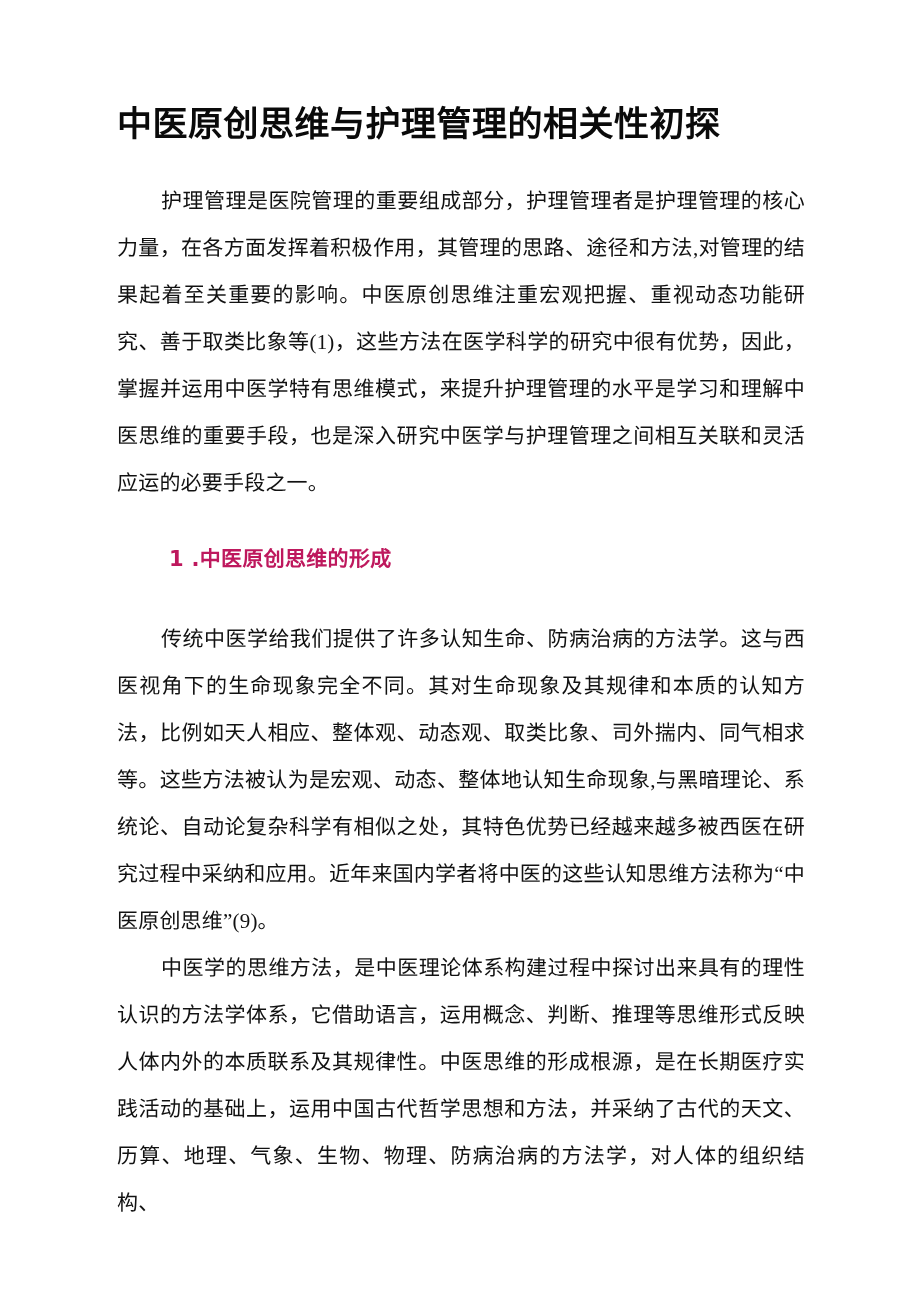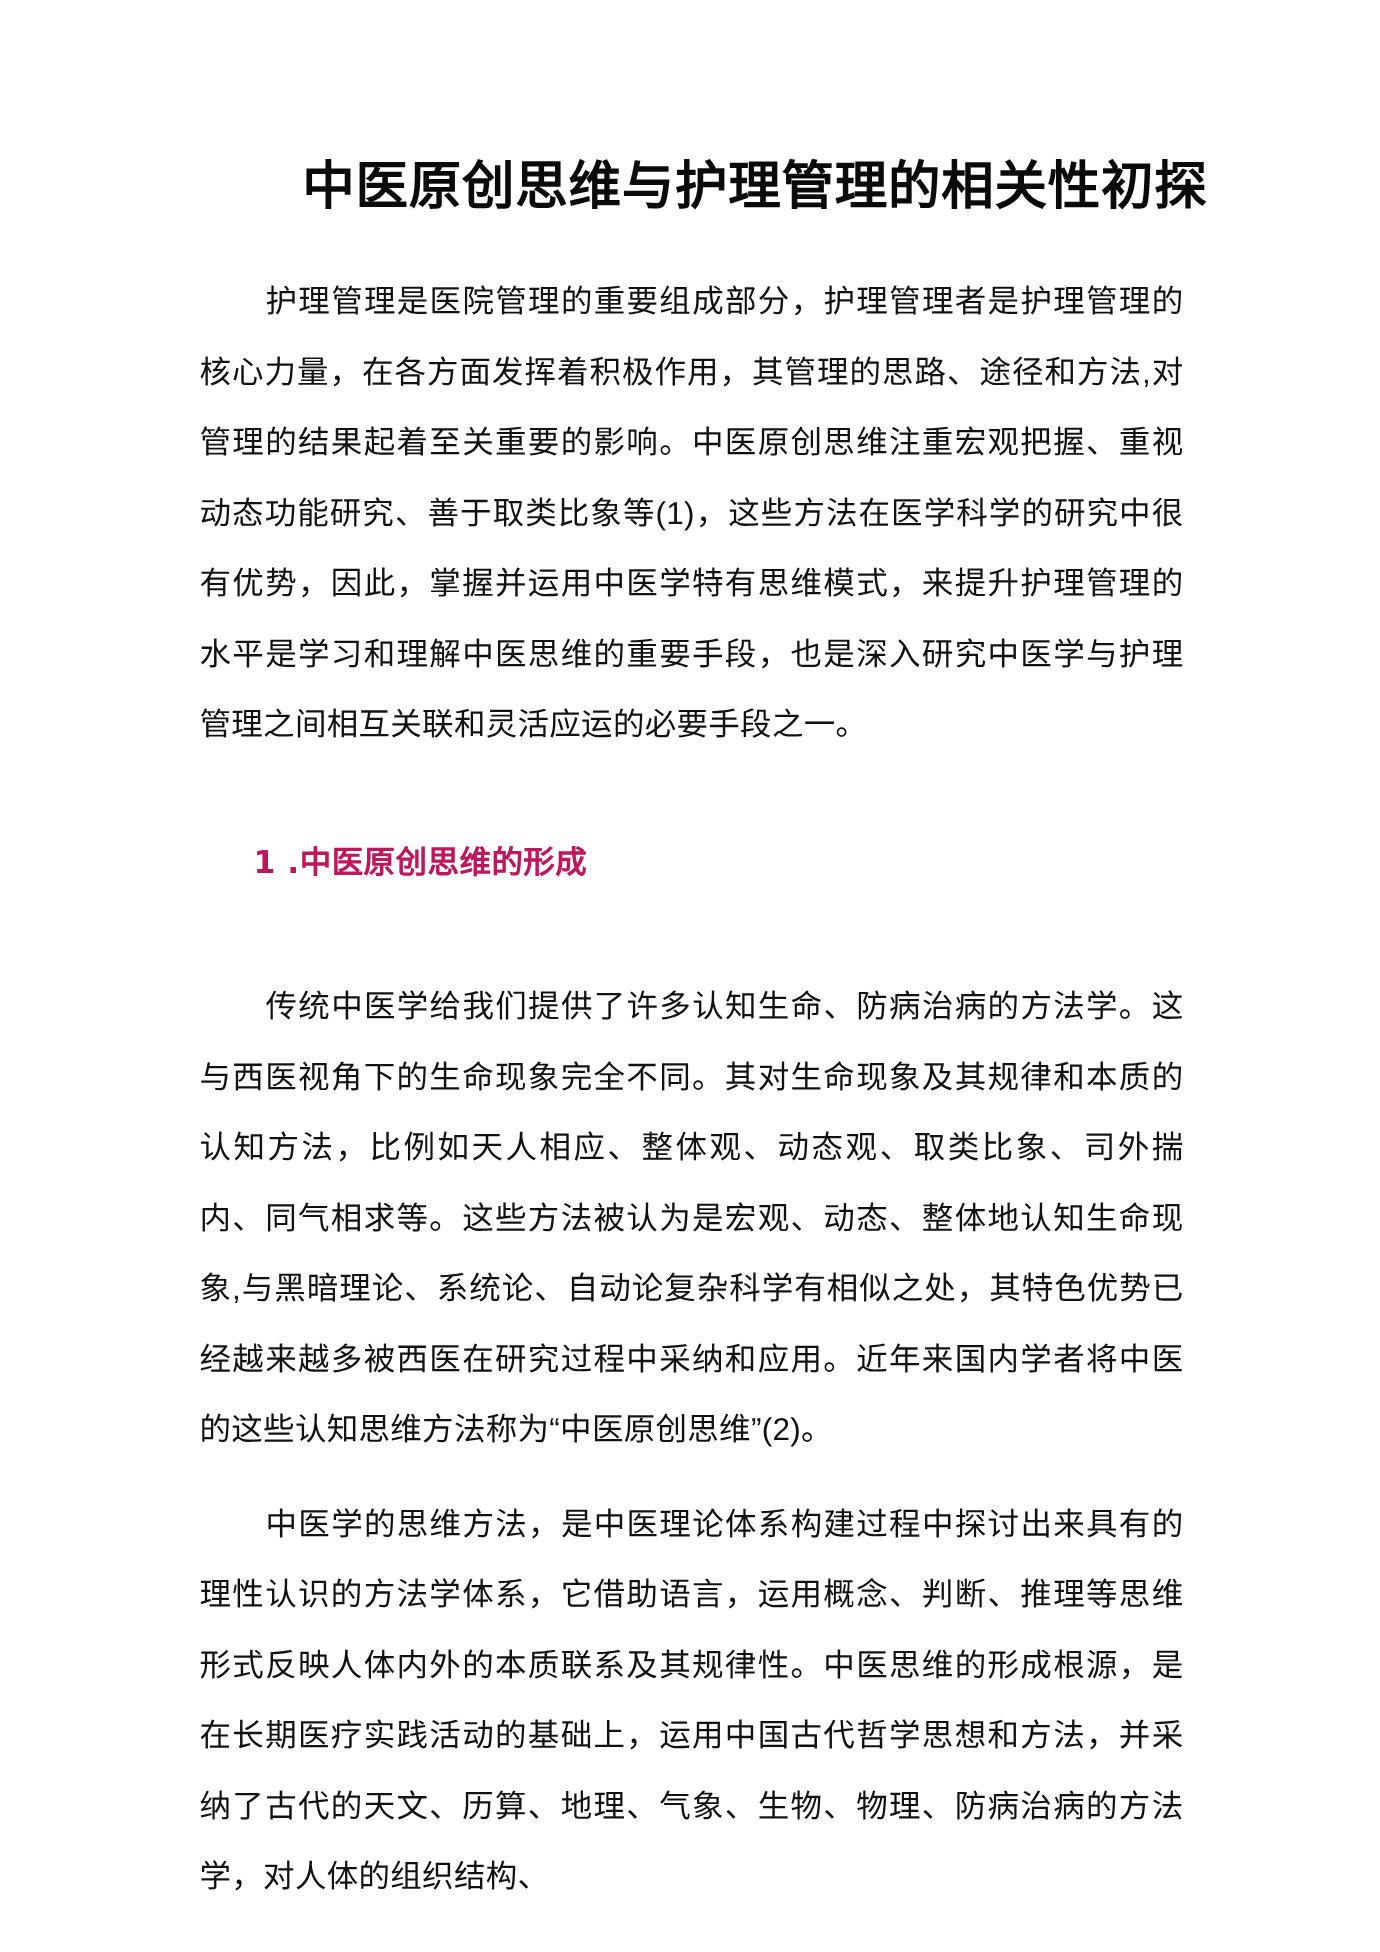--- a/index.html
+++ b/index.html
@@ -25,35 +25,35 @@
     left: 117px;
     top: 0;
     width: 688px;
   }
   .doc-title {
     font-family: Liberation Serif, serif;
     font-weight: 700;
     font-size: 35px;
     line-height: 44px;
     letter-spacing: 0.5px;
-    text-align: right;
+    text-align: left;
     color: #0a0a0a;
     margin: 0;
     padding-top: 103px;
     white-space: nowrap;
   }
   .para {
-    font-family: Liberation Sans, sans-serif;
+    font-family: Liberation Serif, serif;
     font-size: 21px;
     line-height: 47px;
     color: #111111;
     text-align: justify;
     text-justify: inter-character;
     text-indent: 44px;
-    margin: 16px;
+    margin: 0;
     letter-spacing: 0.2px;
   }
   .para-first {
     margin-top: 31px;
   }
   .section-heading {
     font-family: "DejaVu Sans", "Liberation Sans", sans-serif;
     font-weight: 700;
     font-size: 21px;
     line-height: 30px;
@@ -74,18 +74,18 @@
     <h1 class="doc-title">中医原创思维与护理管理的相关性初探</h1>
 
     <p class="para para-first">护理管理是医院管理的重要组成部分，护理管理者是护理管理的核心力量，在各方面发挥着积极作用，其管理的思路、途径和方法,对管理的结果起着至关重要的影响。中医原创思维注重宏观把握、重视动态功能研究、善于取类比象等(1)，这些方法在医学科学的研究中很有优势，因此，掌握并运用中医学特有思维模式，来提升护理管理的水平是学习和理解中医思维的重要手段，也是深入研究中医学与护理管理之间相互关联和灵活应运的必要手段之一。</p>
 
     <div class="gap-before-heading"></div>
 
     <h2 class="section-heading">1 .中医原创思维的形成</h2>
 
     <div class="gap-after-heading"></div>
 
-    <p class="para">传统中医学给我们提供了许多认知生命、防病治病的方法学。这与西医视角下的生命现象完全不同。其对生命现象及其规律和本质的认知方法，比例如天人相应、整体观、动态观、取类比象、司外揣内、同气相求等。这些方法被认为是宏观、动态、整体地认知生命现象,与黑暗理论、系统论、自动论复杂科学有相似之处，其特色优势已经越来越多被西医在研究过程中采纳和应用。近年来国内学者将中医的这些认知思维方法称为“中医原创思维”(2)。</p>
+    <p class="para">传统中医学给我们提供了许多认知生命、防病治病的方法学。这与西医视角下的生命现象完全不同。其对生命现象及其规律和本质的认知方法，比例如天人相应、整体观、动态观、取类比象、司外揣内、同气相求等。这些方法被认为是宏观、动态、整体地认知生命现象,与黑暗理论、系统论、自动论复杂科学有相似之处，其特色优势已经越来越多被西医在研究过程中采纳和应用。近年来国内学者将中医的这些认知思维方法称为“中医原创思维”(9)。</p>
 
     <p class="para">中医学的思维方法，是中医理论体系构建过程中探讨出来具有的理性认识的方法学体系，它借助语言，运用概念、判断、推理等思维形式反映人体内外的本质联系及其规律性。中医思维的形成根源，是在长期医疗实践活动的基础上，运用中国古代哲学思想和方法，并采纳了古代的天文、历算、地理、气象、生物、物理、防病治病的方法学，对人体的组织结构、</p>
 
   </div>
 </div>
 
 </body></html>

